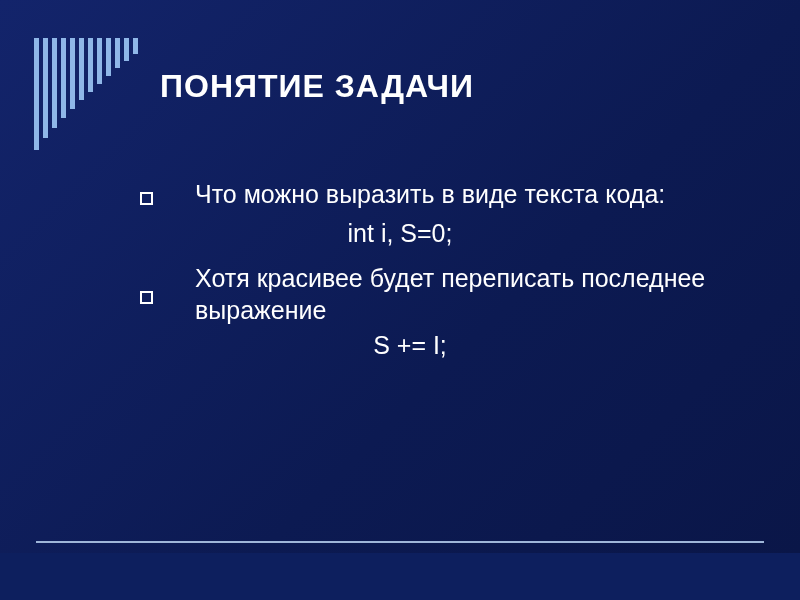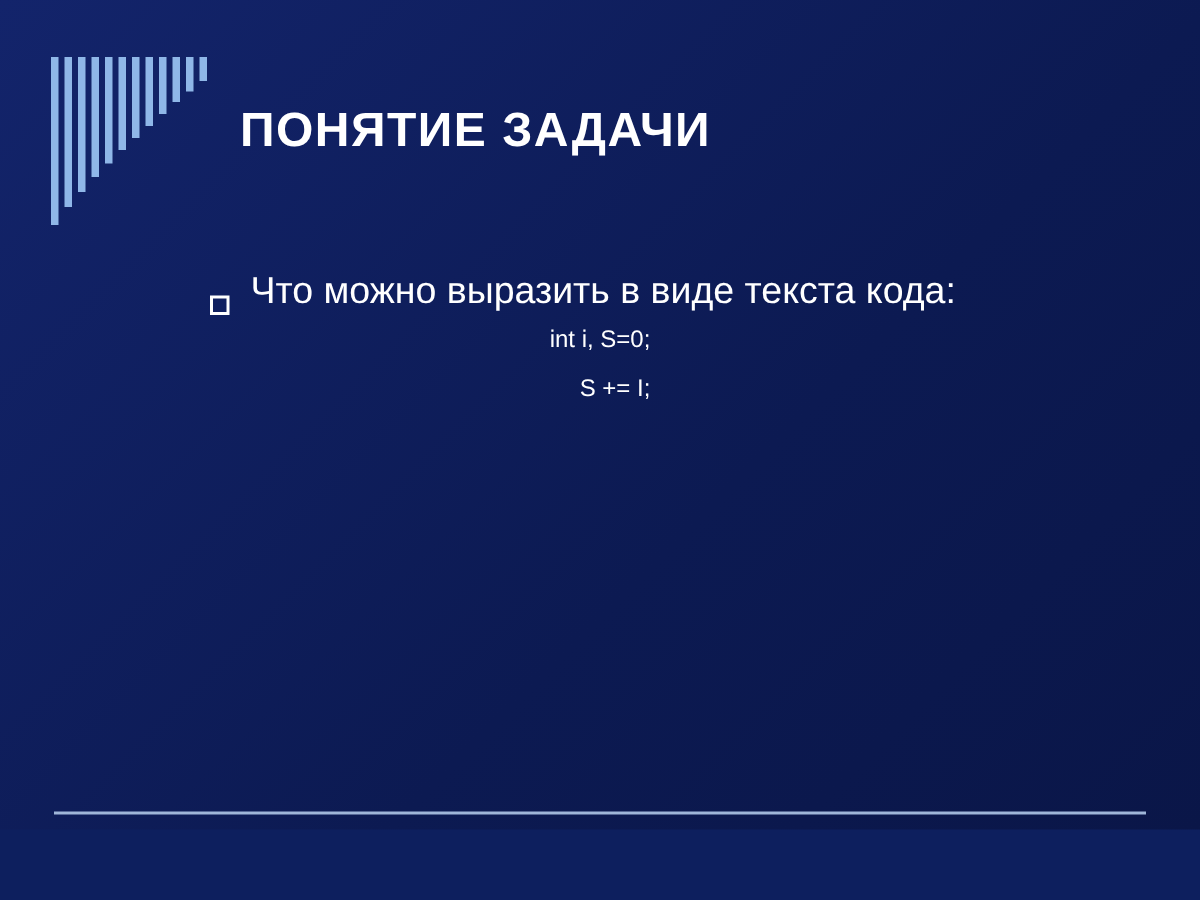--- a/index.html
+++ b/index.html
@@ -53,22 +53,23 @@
   .content {
     position: absolute;
     left: 140px;
     top: 178px;
     width: 580px;
     color: #ffffff;
   }
 
   .bullet-row {
     display: flex;
-    align-items: flex-end;
+    align-items: center;
     margin-bottom: 2px;
+    gap: 28px;
   }
   .bullet-marker {
     flex: 0 0 auto;
     width: 13px;
     height: 13px;
     border: 2px solid #ffffff;
     margin-top: 8px;
     margin-right: 14px;
     box-sizing: border-box;
   }
@@ -77,21 +78,21 @@
     line-height: 1.28;
     color: #ffffff;
     max-width: 520px;
   }
 
   .code-block {
     margin: 6px 0 10px 0;
     text-align: center;
   }
   .code-line {
-    font-size: 16px;
+    font-size: 25px;
     line-height: 1.42;
     color: #ffffff;
     text-align: center;
   }
   .code-line.indent-a { padding-right: 60px; }
   .code-line.indent-b { padding-right: 30px; }
   .code-line.indent-c { padding-right: 70px; }
 
   .code-block.second {
     margin-top: 2px;
@@ -134,20 +135,24 @@
 
     <div class="bullet-row">
       <div class="bullet-marker"></div>
       <div class="bullet-text">Что можно выразить в виде текста кода:</div>
     </div>
 
     <div class="code-block">
       <div class="code-line indent-a">int i, S=0;</div>
     </div>
 
+    <div class="bullet-row">
+      <div class="bullet-marker"></div>
+      <div class="bullet-text">Хотя красивее будет переписать последнее выражение</div>
+    </div>
 
     <div class="code-block second">
       <div class="code-line">S += I;</div>
     </div>
 
   </div>
 
   <div class="bottom-rule"></div>
 
 </div>

